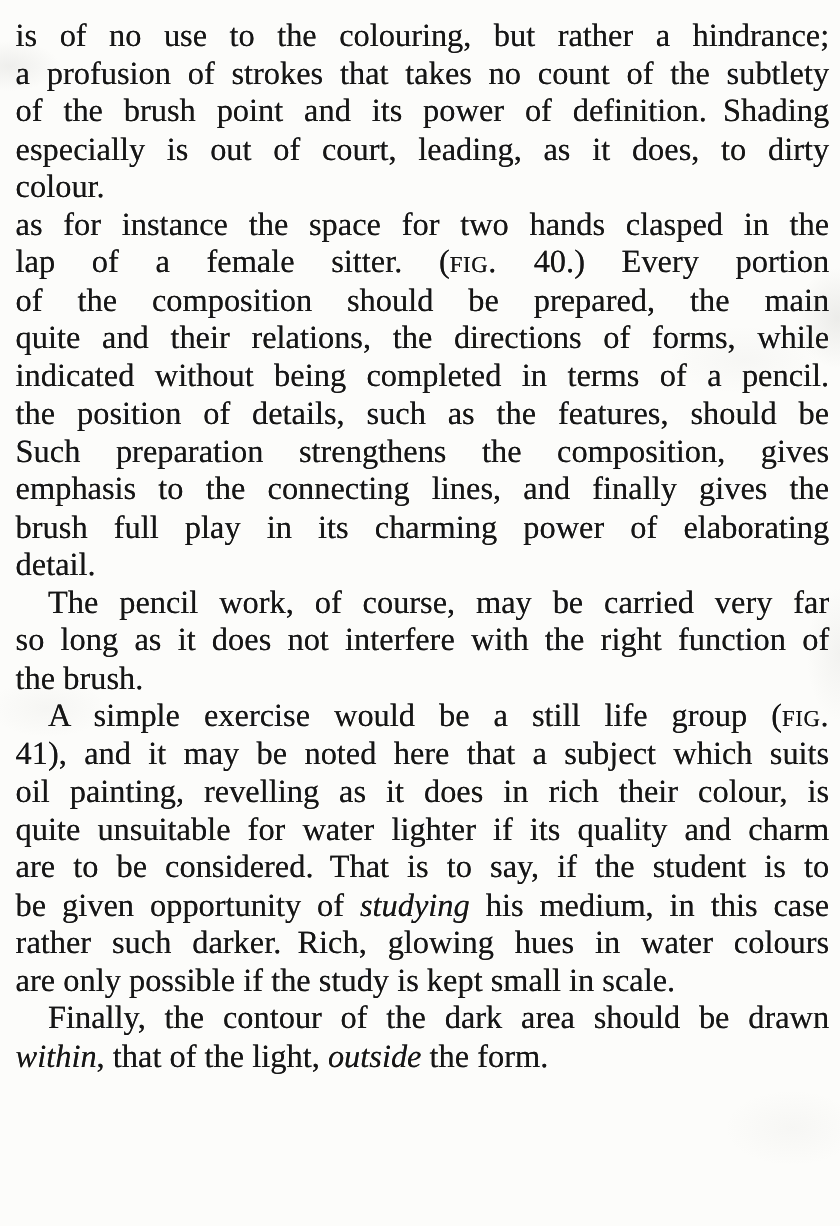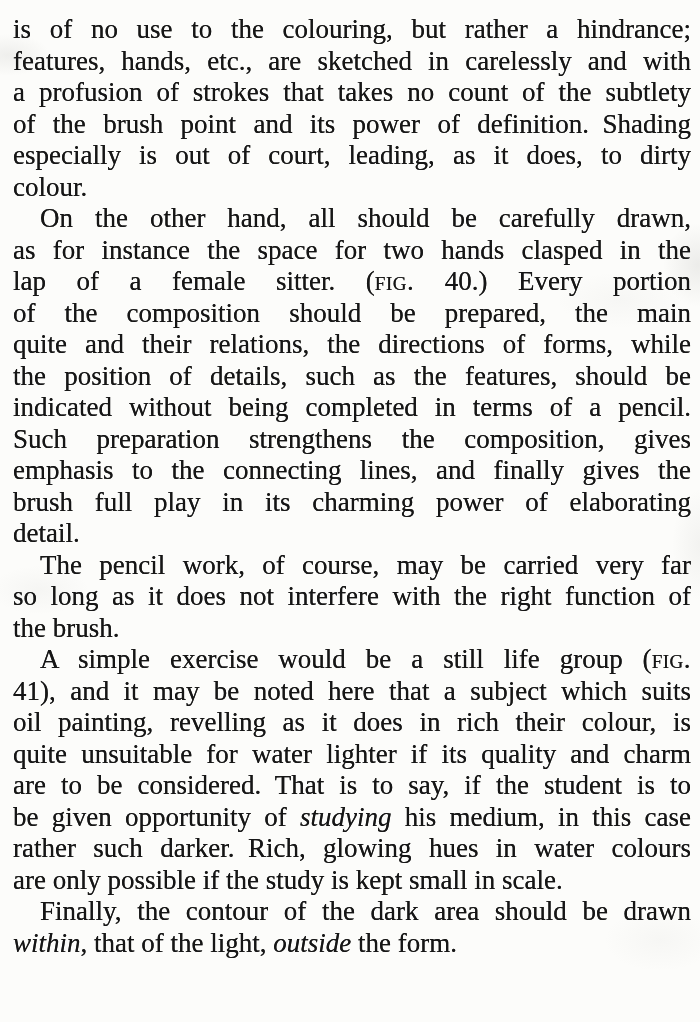--- a/index.html
+++ b/index.html
@@ -50,32 +50,30 @@
   .sc { font-variant: small-caps; letter-spacing: 0.5px; }
   .i { font-style: italic; }
 </style>
 </head>
 <body>
 
 <div class="page">
   <div class="smudge-layer"></div>
   <div class="text-block">
       <div class="line"><span>is of no use to the colouring, but rather a hindrance;</span></div>
-      <div class="line"><span>features, hands, etc., are sketched in carelessly and with</span></div>
       <div class="line"><span>a profusion of strokes that takes no count of the subtlety</span></div>
       <div class="line"><span>of the brush point and its power of definition. Shading</span></div>
       <div class="line"><span>especially is out of court, leading, as it does, to dirty</span></div>
       <div class="line end"><span>colour.</span></div>
-      <div class="line indent"><span>On the other hand, all should be carefully drawn,</span></div>
       <div class="line"><span>as for instance the space for two hands clasped in the</span></div>
       <div class="line"><span>lap of a female sitter. (</span><span class="sc">fig.</span><span> 40.) Every portion</span></div>
       <div class="line"><span>of the composition should be prepared, the main</span></div>
       <div class="line"><span>quite and their relations, the directions of forms, while</span></div>
+      <div class="line"><span>indicated without being completed in terms of a pencil.</span></div>
       <div class="line"><span>the position of details, such as the features, should be</span></div>
-      <div class="line"><span>indicated without being completed in terms of a pencil.</span></div>
       <div class="line"><span>Such preparation strengthens the composition, gives</span></div>
       <div class="line"><span>emphasis to the connecting lines, and finally gives the</span></div>
       <div class="line"><span>brush full play in its charming power of elaborating</span></div>
       <div class="line end"><span>detail.</span></div>
       <div class="line indent"><span>The pencil work, of course, may be carried very far</span></div>
       <div class="line"><span>so long as it does not interfere with the right function of</span></div>
       <div class="line end"><span>the brush.</span></div>
       <div class="line indent"><span>A simple exercise would be a still life group (</span><span class="sc">fig.</span></div>
       <div class="line"><span>41), and it may be noted here that a subject which suits</span></div>
       <div class="line"><span>oil painting, revelling as it does in rich their colour, is</span></div>

